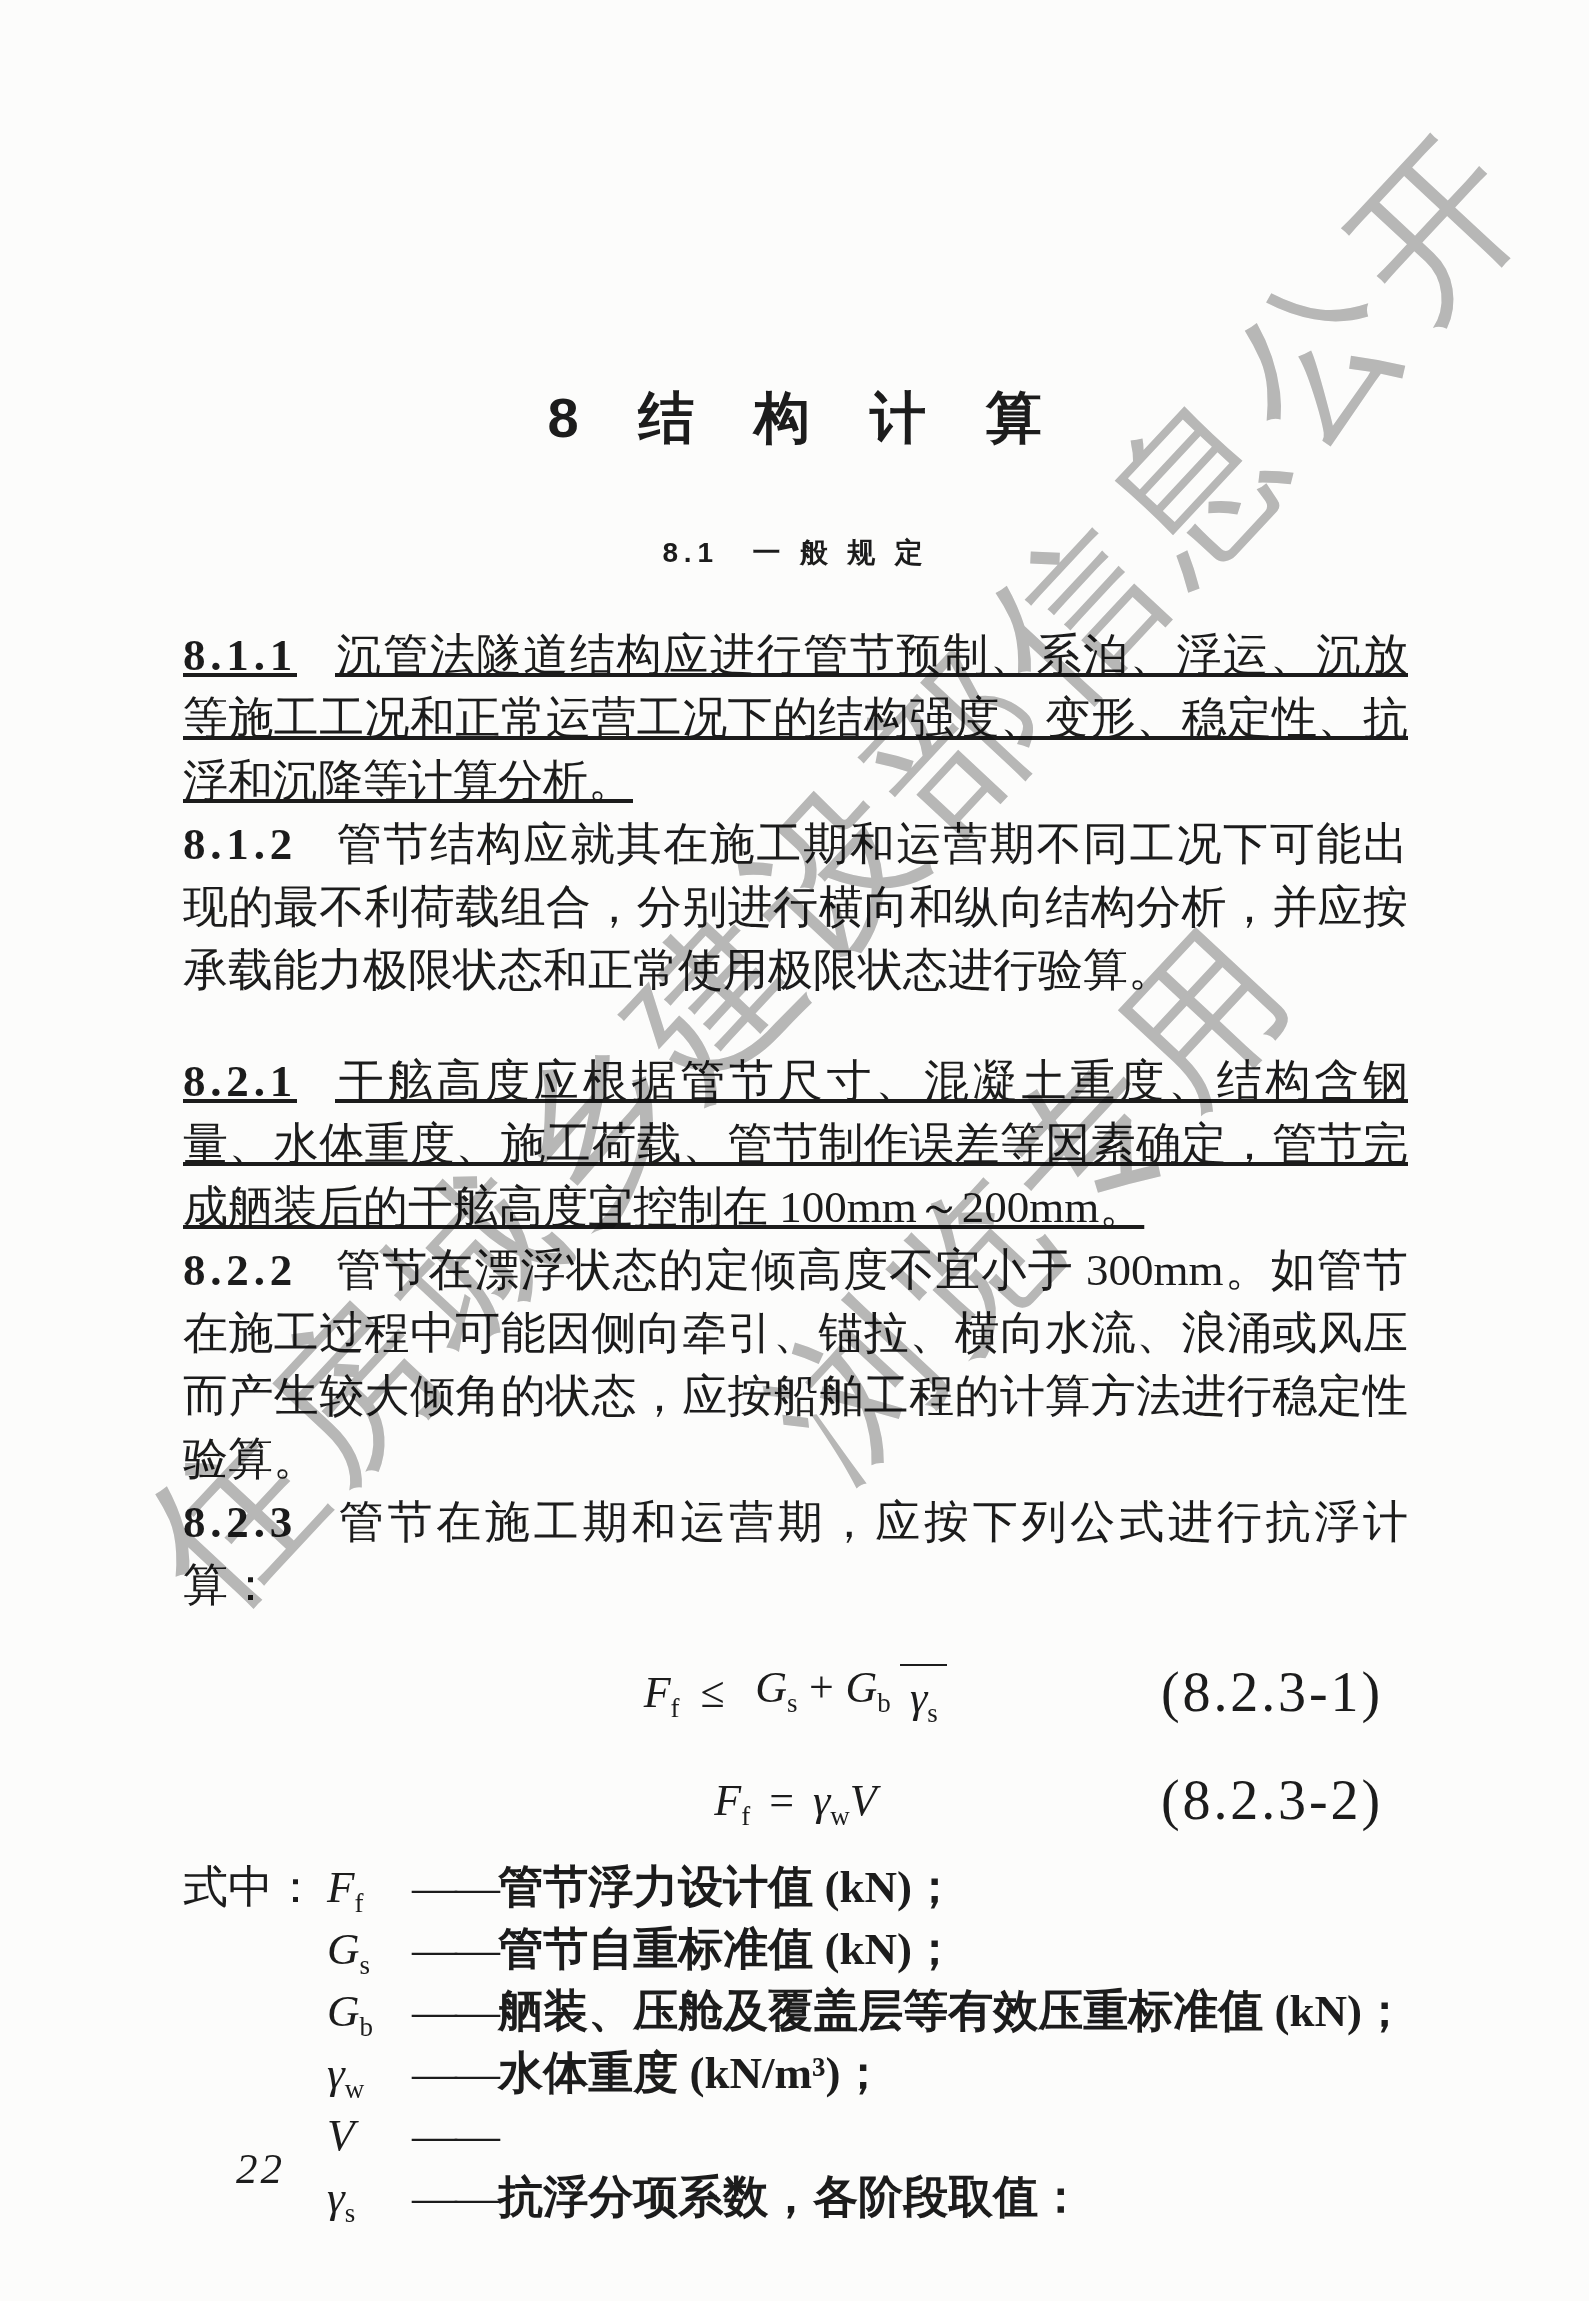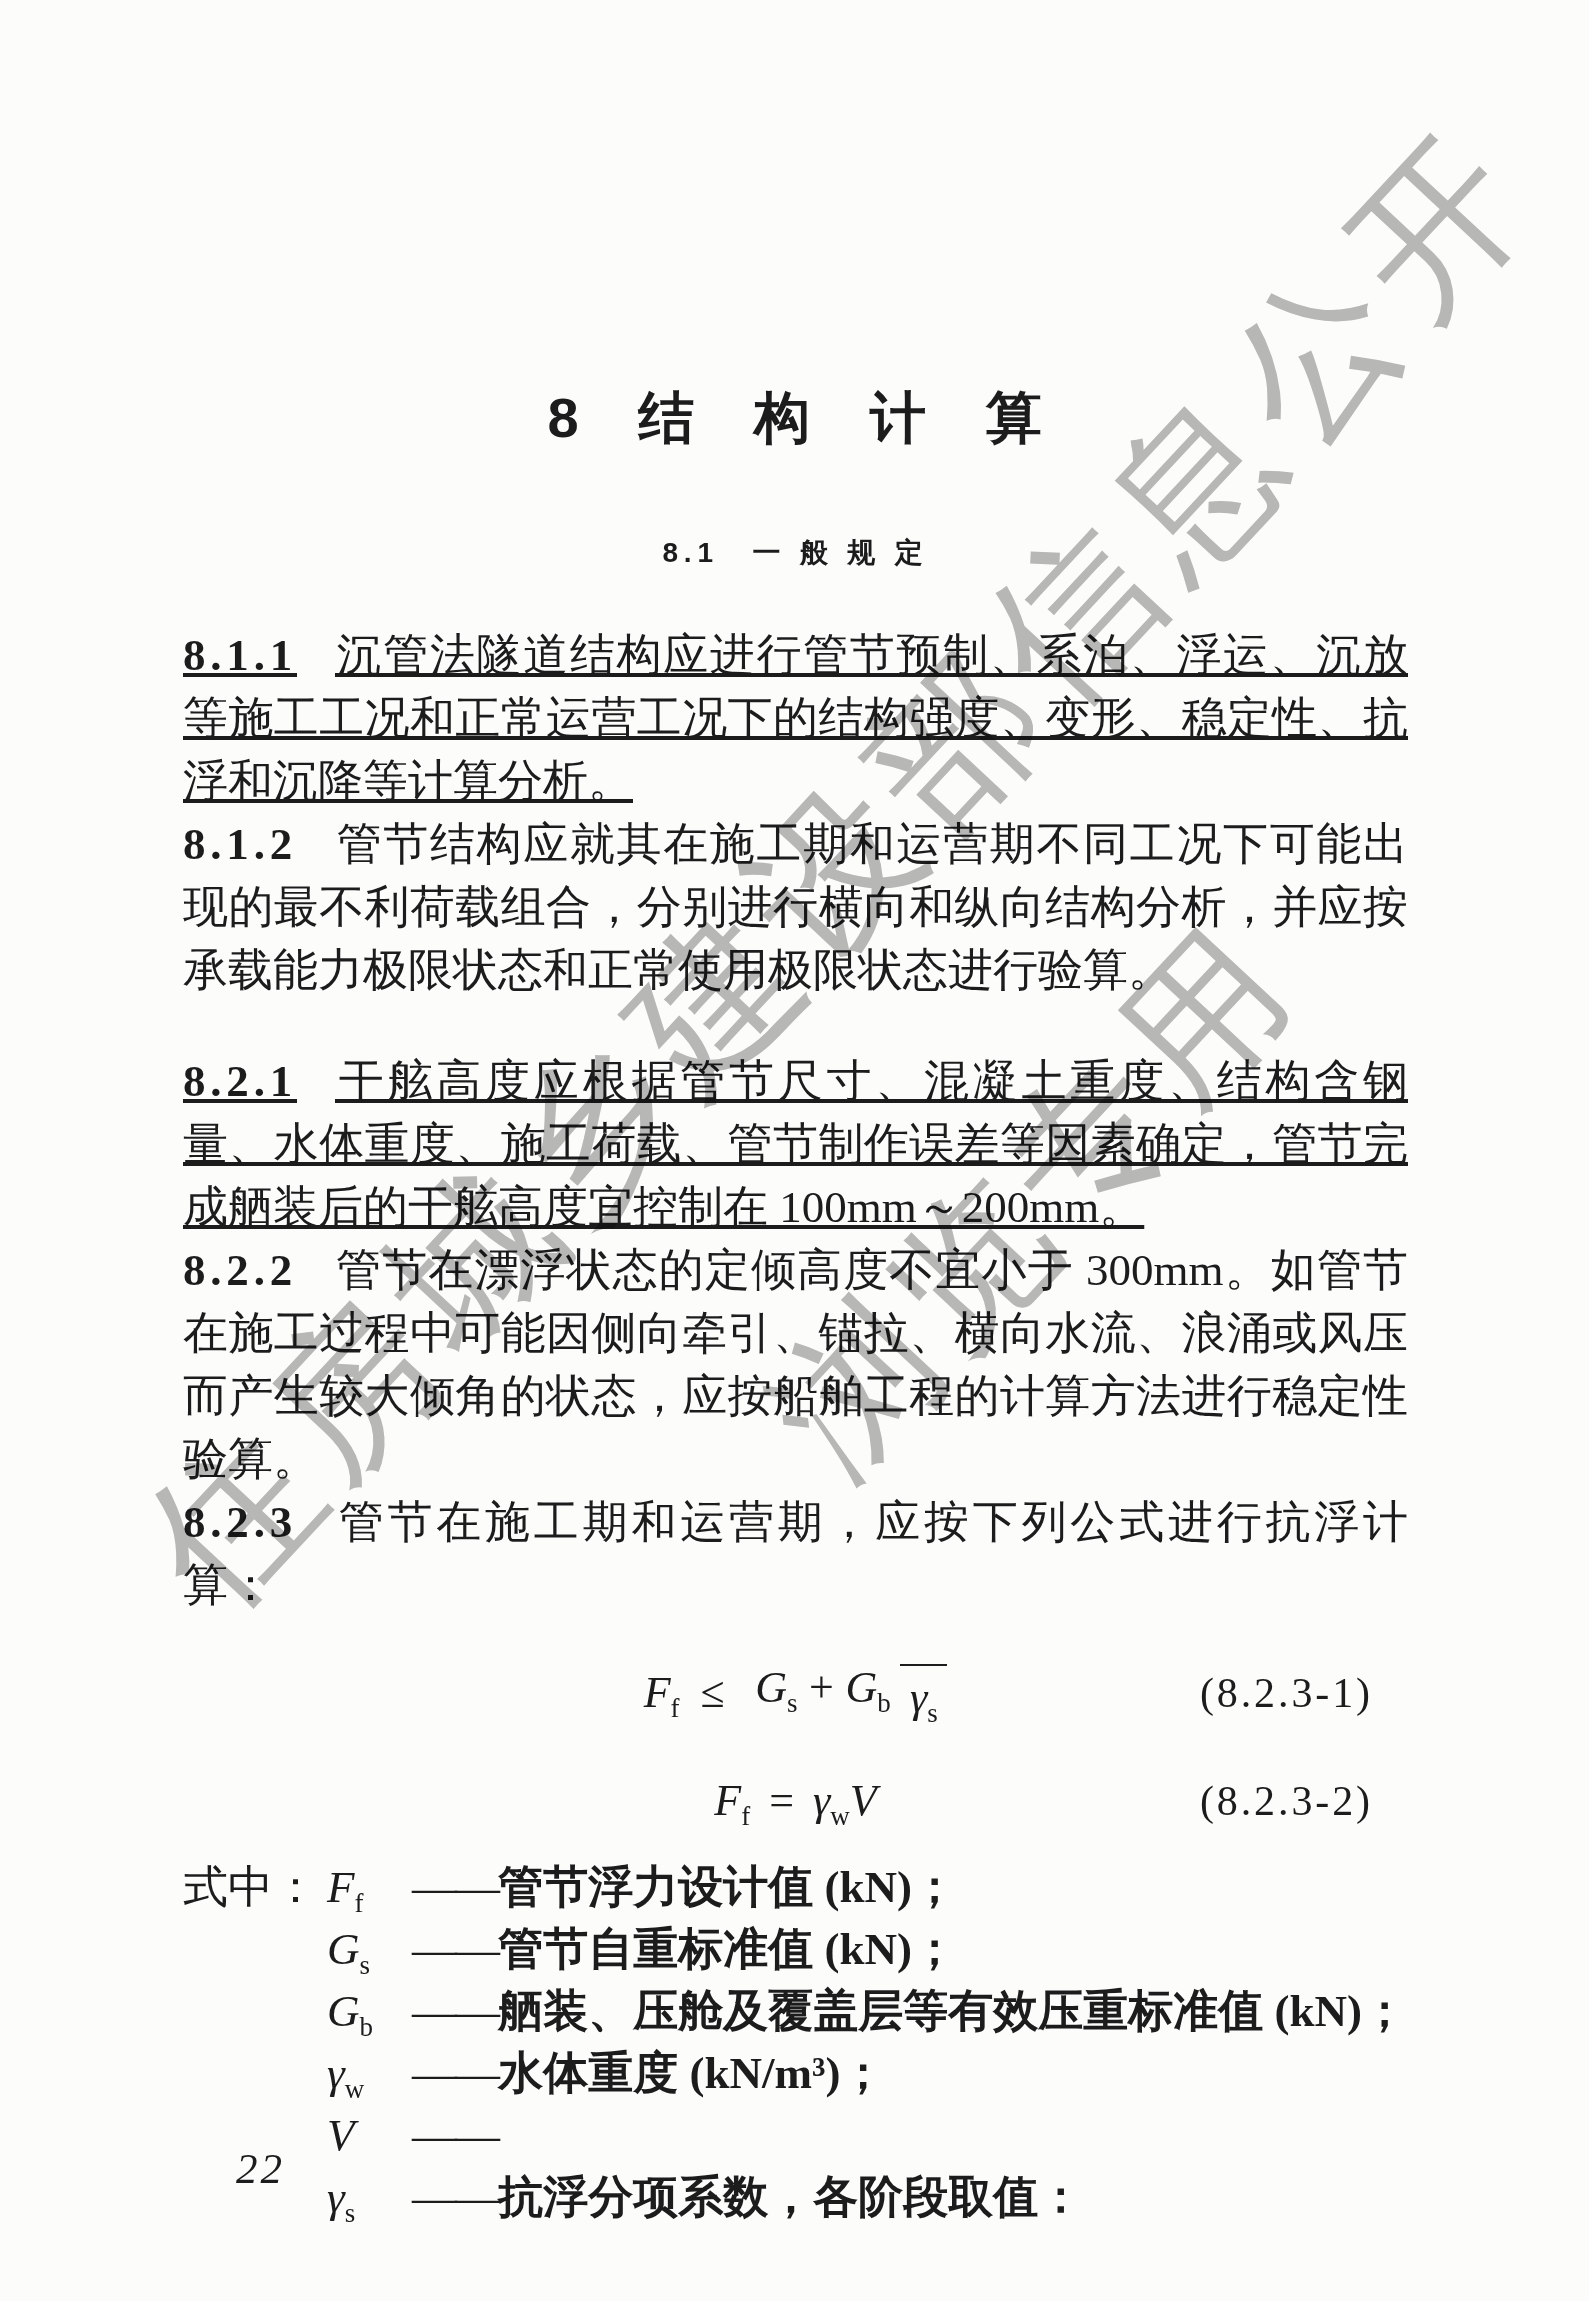--- a/index.html
+++ b/index.html
@@ -91,26 +91,26 @@
   .f1 { margin-top: 13.4px; height: 125px; }
   .f2 { margin-top: 15.4px; height: 60px; }
   .f-rel { margin: 0 21px; }
   .f-eq  { margin: 0 19px; }
   .frac { display: inline-flex; text-align: center; }
   .fnum { display: block; padding: 0 9.6px 9.6px; }
   .fden { display: block; border-top: 2.9px solid #1c1c1c; padding: 7.7px 9.6px 0; }
   .plus { margin: 0 11.5px; }
   .eq-num {
     position: absolute;
-    right: 35px;
+    right: 25px;
     top: 50%;
     transform: translateY(-50%);
     font-style: normal;
     letter-spacing: 2.9px;
-    font-size: 42px;
+    font-size: 56px;
   }
 
   
   .defs { margin-top: 25px; }
   .def-row {
     display: flex;
     align-items: flex-end;
     font-size: 45px;
     line-height: 62px;
     height: 62px;

